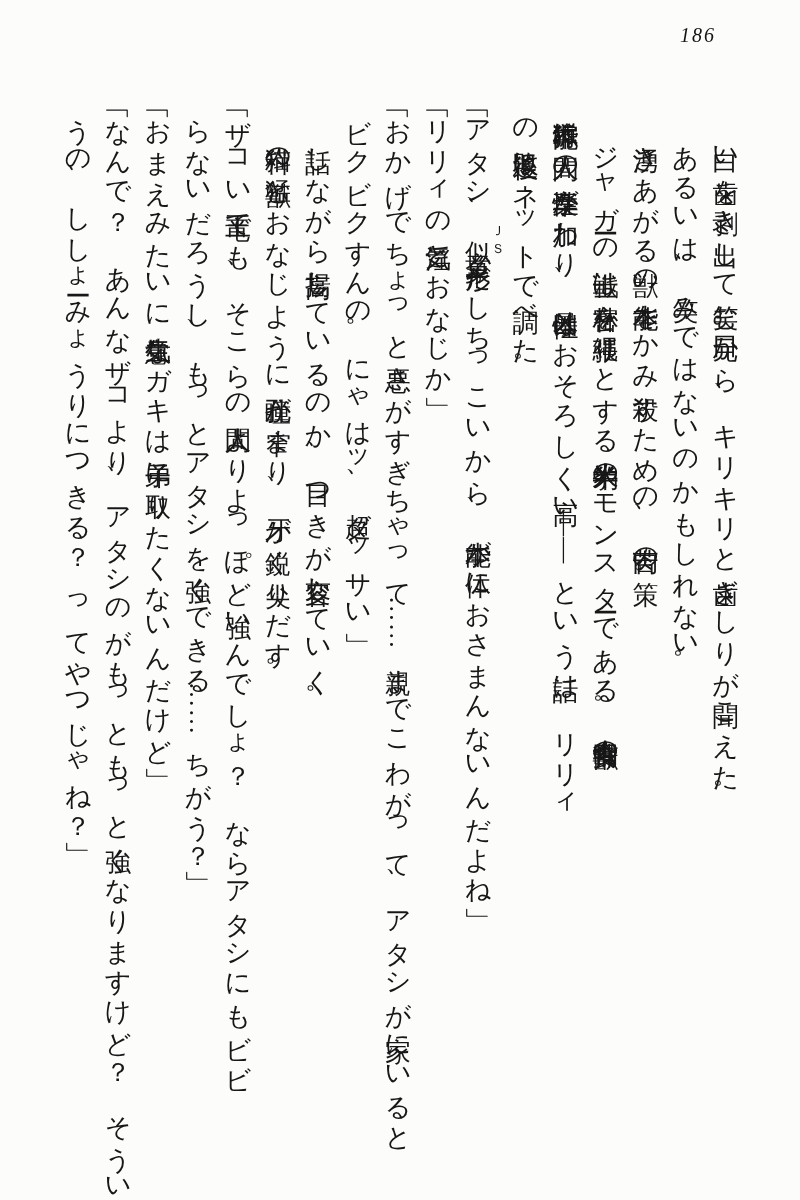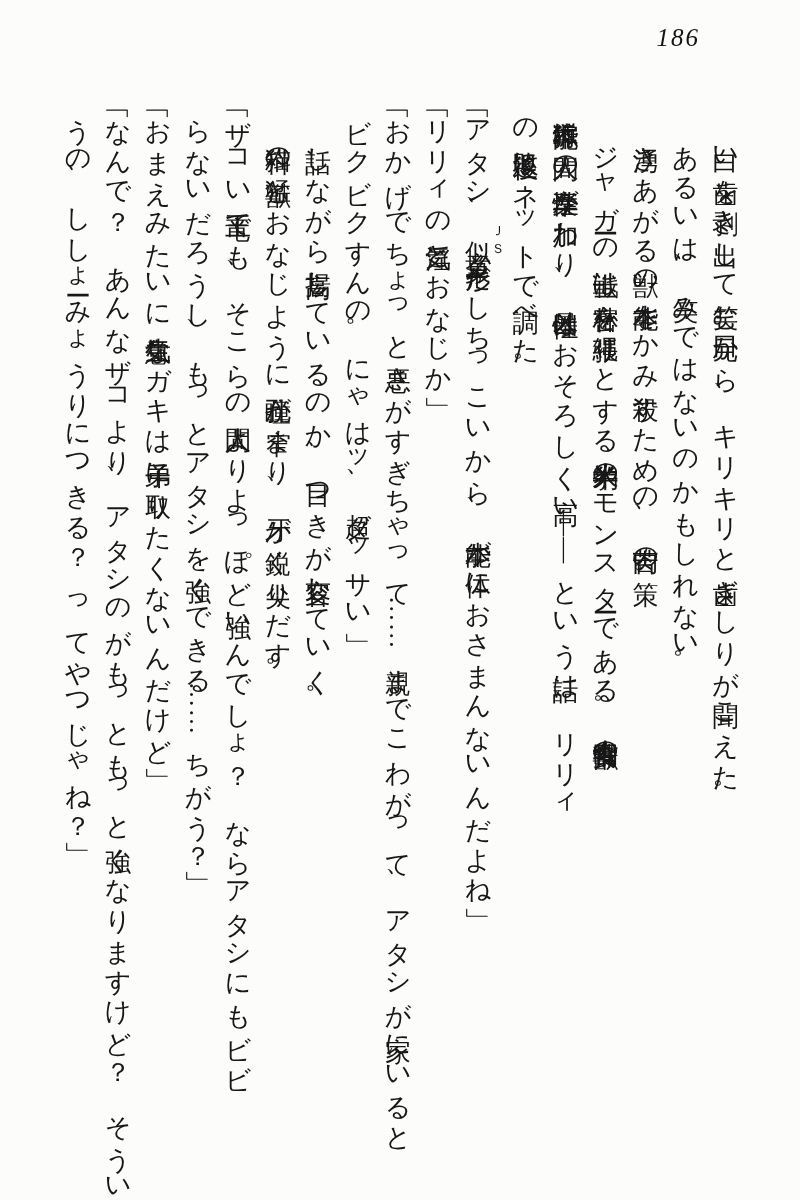--- a/index.html
+++ b/index.html
@@ -12,22 +12,22 @@
   }
   .page {
     position: relative;
     width: 800px;
     height: 1200px;
     background: #fcfcfb;
   }
   .page-number {
     position: absolute;
     top: 24px;
-    right: 100px;
-    font-size: 25px;
+    right: 84px;
+    font-size: 20px;
     font-style: italic;
     letter-spacing: 2px;
     color: #141414;
   }
   .text-block {
     position: absolute;
     top: 101px;
     right: 55px;
     height: 1036px;
     writing-mode: vertical-rl;

